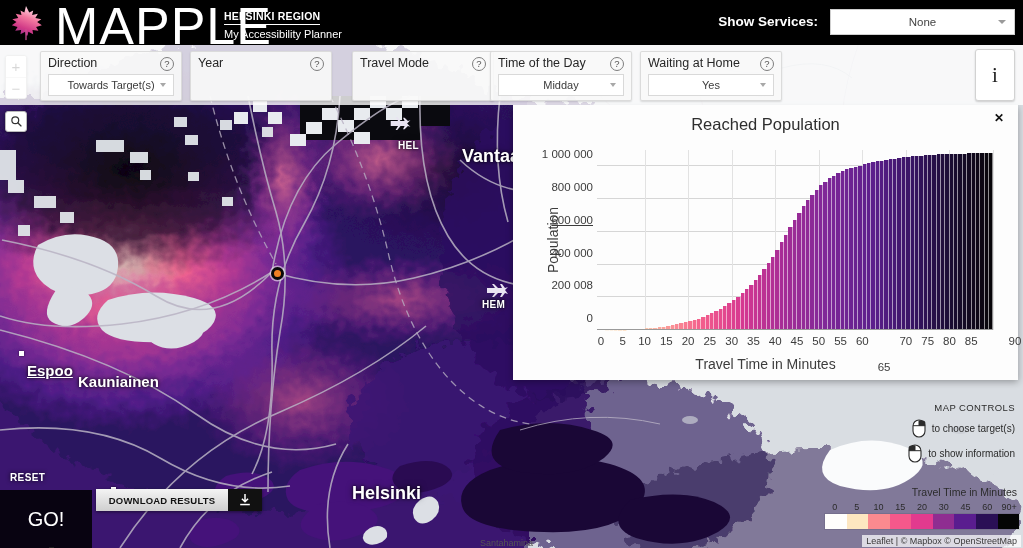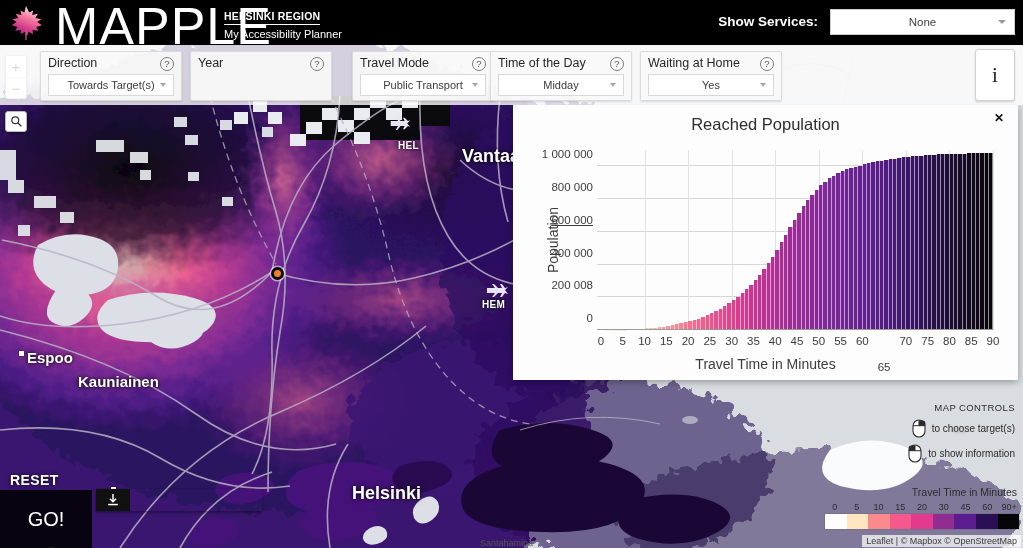--- a/index.html
+++ b/index.html
@@ -259,21 +259,21 @@
   #attribution {
     position: absolute; right: 2px; bottom: 1px; z-index: 21;
     font-size: 9px; color: #3a3a3a;
     background: rgba(255,255,255,.72);
     padding: 1px 4px;
   }
 
   
   #reset-label {
     position: absolute; left: 10px; top: 472px; z-index: 25;
-    color: #fff; font-size: 14px; font-weight: bold; letter-spacing: .4px;
+    color: #fff; font-size: 10px; font-weight: bold; letter-spacing: .4px;
     cursor: pointer;
     text-shadow: 0 0 4px rgba(0,0,0,.9);
   }
   #go-button {
     position: absolute; left: 0; top: 490px; z-index: 25;
     width: 92px; height: 58px;
     background: rgba(0,0,0,.85);
     color: #fff;
     display: flex; align-items: center; justify-content: center;
     font-size: 20px;
@@ -502,21 +502,21 @@
         <path d="M487 288 l8 0 l-3 -4 l2 0 l4 4 l4 0 l-2 -4 l2 0 l3 4 l3 -1 l-3 3 l3 4 l-3 -1 l-3 4 l-2 0 l2 -4 l-4 0 l-4 4 l-2 0 l3 -4 l-8 0z"></path>
       </g>
     </svg>
 
     <div class="city-dot" style="left:19px;  top:351px;"></div>
     <div class="city-dot" style="left:111px; top:487px;"></div>
 
     <div class="map-label city-big" style="left:462px; top:146px;">Vantaa</div>
     <div class="map-label small" style="left:398px; top:140px;">HEL</div>
     <div class="map-label small" style="left:482px; top:299px;">HEM</div>
-    <div class="map-label city" style="left:27px;  top:349px;">Espoo</div>
+    <div class="map-label city" style="left:27px;  top:362px;text-decoration:underline;">Espoo</div>
     <div class="map-label city" style="left:78px;  top:373px;">Kauniainen</div>
     <div class="map-label city-big" style="left:352px; top:483px;">Helsinki</div>
     <div class="map-label tiny" style="left:480px; top:538px;">Santahamina</div>
 
     <div id="target-marker" style="left:271px; top:267px;"></div>
   </div>
 
   <div id="zoom-controls">
     <div class="zbtn">+</div>
     <div class="zbtn">−</div>
@@ -565,24 +565,20 @@
     </div>
 
     <div class="ctrl-card" style="left:190px; width:142px;">
       <div class="ctrl-title">Year</div>
       <div class="help-badge">?</div>
     </div>
 
     <div class="ctrl-card" style="left:320px; width:142px;margin-left:32px;">
       <div class="ctrl-title">Travel Mode</div>
       <div class="help-badge">?</div>
-      <div class="ctrl-select">
-        <span>Public Transport</span>
-        <span class="caret"></span>
-      </div>
     </div>
 
     <div class="ctrl-card" style="left:490px; width:142px;">
       <div class="ctrl-title">Time of the Day</div>
       <div class="help-badge">?</div>
       <div class="ctrl-select">
         <span>Midday</span>
         <span class="caret"></span>
       </div>
     </div>
@@ -734,21 +730,21 @@
           <div class="xtick" style="left: 44.4444%;">40</div>
           <div class="xtick" style="left: 50%;">45</div>
           <div class="xtick" style="left: 55.5556%;">50</div>
           <div class="xtick" style="left: 61.1111%;">55</div>
           <div class="xtick" style="left: 66.6667%;">60</div>
           <div class="xtick" style="left: 72.2222%; margin-top: 31px;">65</div>
           <div class="xtick" style="left: 77.7778%;">70</div>
           <div class="xtick" style="left: 83.3333%;">75</div>
           <div class="xtick" style="left: 88.8889%;">80</div>
           <div class="xtick" style="left: 94.4444%;">85</div>
-          <div class="xtick" style="left: 100%;">90</div>
+          <div class="xtick" style="left: 100%; padding-left: 44px;">90</div>
         </div>
     </div>
     <div id="chart-xlabel">Travel Time in Minutes</div>
   </div>
 
   <div id="map-controls-hint">
     <div class="mch-title">MAP CONTROLS</div>
     <div class="mch-row">
       <svg width="14" height="19" viewBox="0 0 14 19">
         <rect x="1" y="1" width="12" height="17" rx="6" fill="#fff" stroke="#2b2b2b" stroke-width="1.1"></rect>
@@ -794,20 +790,21 @@
         <div style="background: rgb(5, 5, 5);"></div>
       </div>
   </div>
 
   <div id="attribution">Leaflet | © Mapbox © OpenStreetMap</div>
 
   <div id="reset-label">RESET</div>
   <div id="go-button">GO!</div>
 
   <div id="download-results">
+    <div class="dl-text">DOWNLOAD RESULTS</div>
     <div class="dl-icon">
       <svg width="14" height="14" viewBox="0 0 16 16">
         <path d="M8 1 v8 M4.5 6.5 L8 10 l3.5 -3.5" stroke="#fff" stroke-width="1.7" fill="none"></path>
         <line x1="2.5" y1="13.2" x2="13.5" y2="13.2" stroke="#fff" stroke-width="1.7"></line>
       </svg>
     </div>
   </div>
 
 
 </div>

